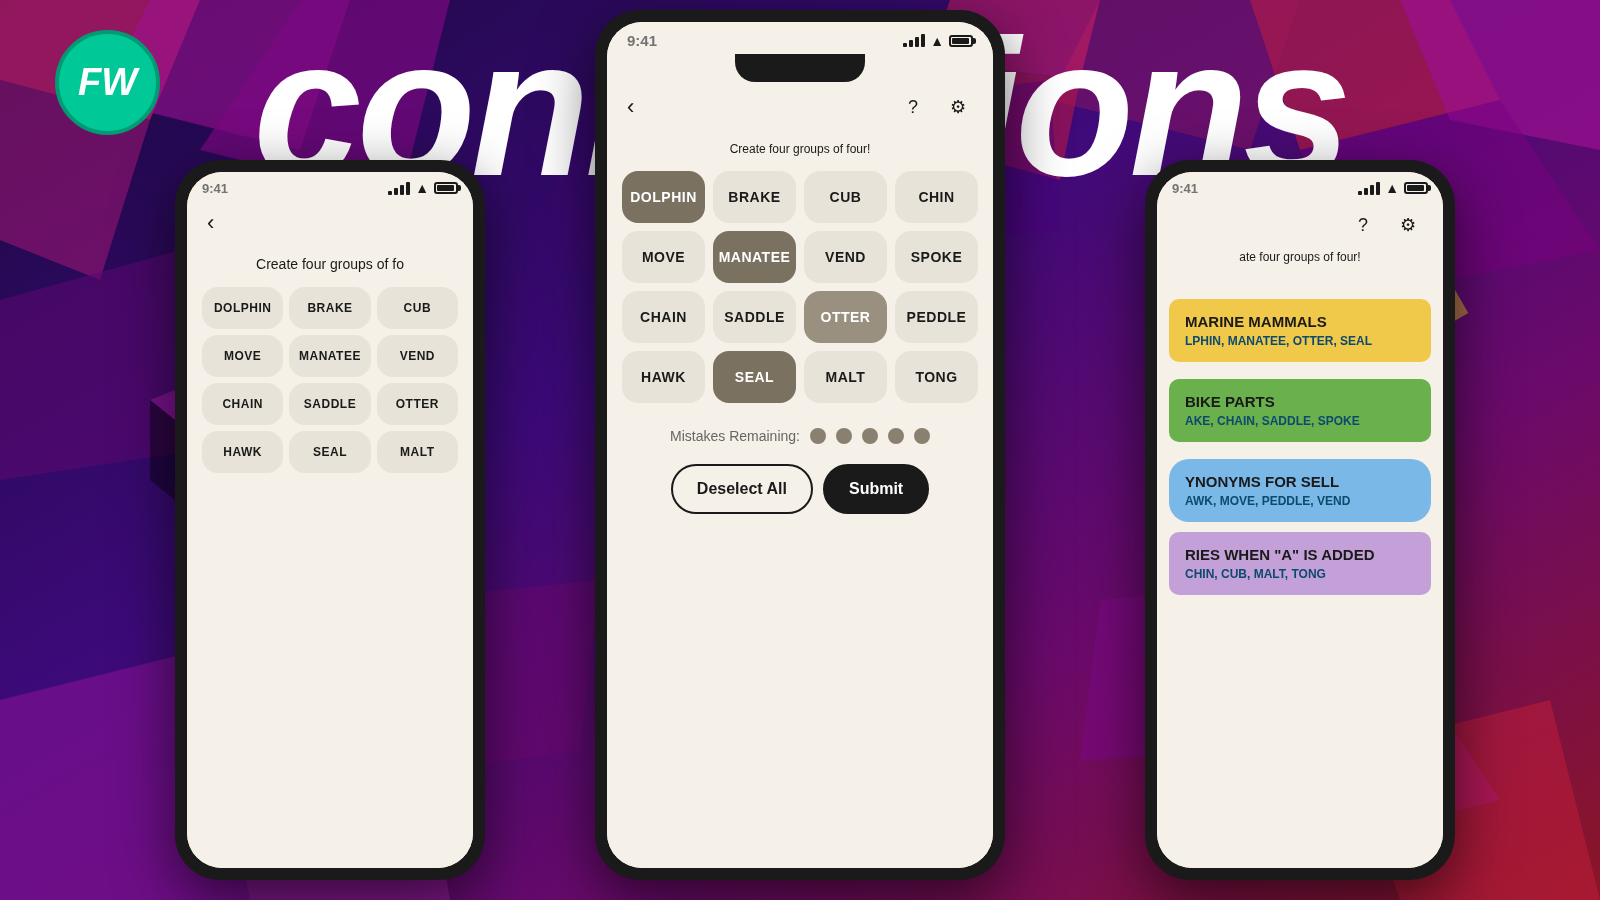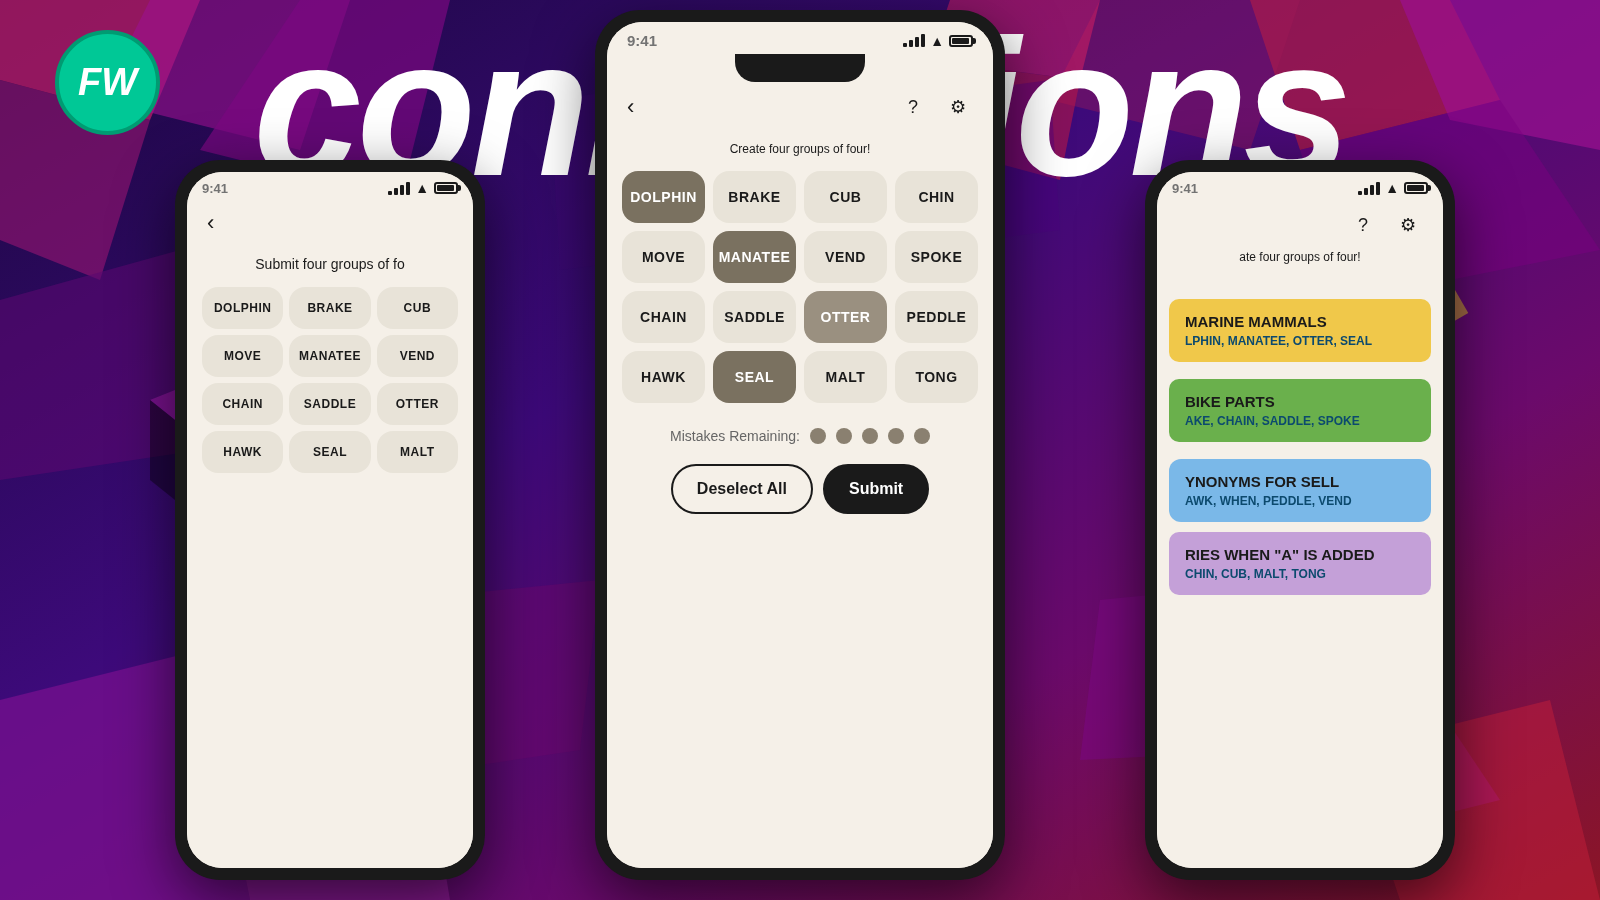--- a/index.html
+++ b/index.html
@@ -398,21 +398,21 @@
           <div class="battery-fill"></div>
         </div>
       </div>
     </div>
 
     <div class="nav-bar">
       <span class="nav-back">‹</span>
     </div>
 
     <div class="game-content">
-      <div class="game-title">Submit four groups of fo</div>
+      <div class="game-title">Create four groups of fo</div>
       <div class="word-grid" style="grid-template-columns:repeat(3,1fr);gap:6px;">
         <div class="word-tile">DOLPHIN</div>
         <div class="word-tile">BRAKE</div>
         <div class="word-tile">CUB</div>
         <div class="word-tile">MOVE</div>
         <div class="word-tile">MANATEE</div>
         <div class="word-tile">VEND</div>
         <div class="word-tile">CHAIN</div>
         <div class="word-tile">SADDLE</div>
         <div class="word-tile">OTTER</div>
@@ -533,23 +533,23 @@
       <div class="result-card yellow">
         <div class="result-title">MARINE MAMMALS</div>
         <div class="result-words">LPHIN, MANATEE, OTTER, SEAL</div>
       </div>
 
       <div class="result-card green">
         <div class="result-title">BIKE PARTS</div>
         <div class="result-words">AKE, CHAIN, SADDLE, SPOKE</div>
       </div>
 
-      <div class="result-card-partial blue-partial" style="background:#7ab8e8;border-radius:12px;padding:14px 16px;margin-bottom:10px;">
+      <div class="result-card-partial blue-partial" style="background:#7ab8e8;border-radius:20px;padding:14px 16px;margin-bottom:10px;">
         <div class="result-title">YNONYMS FOR SELL</div>
-        <div class="result-words">AWK, WHEN, PEDDLE, VEND</div>
+        <div class="result-words">AWK, MOVE, PEDDLE, VEND</div>
       </div>
 
       <div class="result-card-partial purple-partial" style="background:#c4a0d8;border-radius:10px;padding:14px 16px;margin-bottom:10px;">
         <div class="result-title">RIES WHEN "A" IS ADDED</div>
         <div class="result-words">CHIN, CUB, MALT, TONG</div>
       </div>
     </div>
   </div>
 </div>
 

